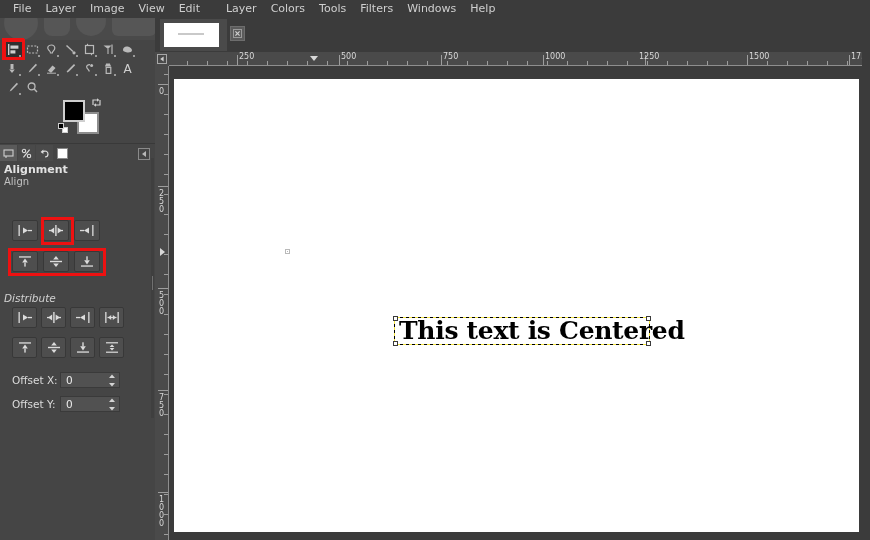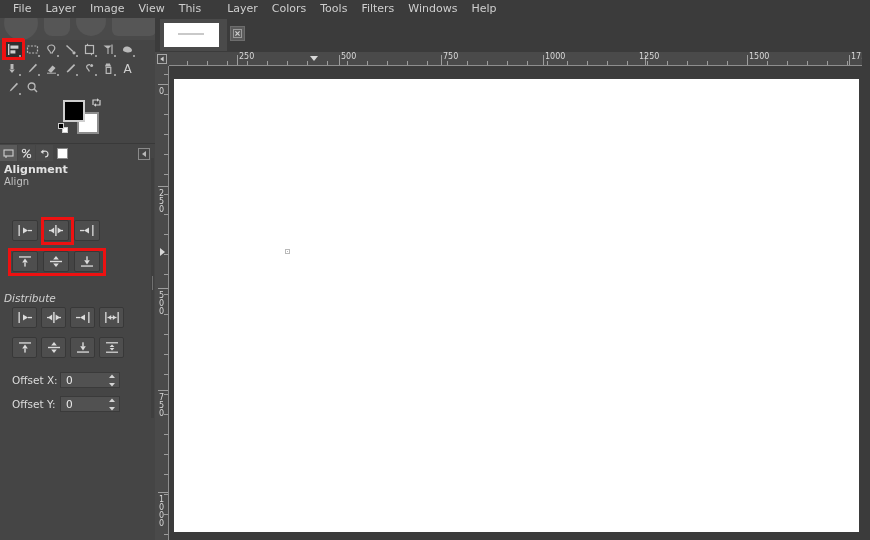--- a/index.html
+++ b/index.html
@@ -119,21 +119,21 @@
 </head>
 <body>
 
 <div class="app">
 
   <div class="menubar">
     <div class="mi">File</div>
     <div class="mi">Layer</div>
     <div class="mi">Image</div>
     <div class="mi">View</div>
-    <div class="mi">This</div>
+    <div class="mi">Edit</div>
     <div class="mi" style="margin-left:12px">Layer</div>
     <div class="mi">Colors</div>
     <div class="mi">Tools</div>
     <div class="mi">Filters</div>
     <div class="mi">Windows</div>
     <div class="mi">Help</div>
   </div>
 
   <div class="leftcol">
 
@@ -586,20 +586,28 @@
       <div class="canvas">
 
         <div class="cmark">
           <i style="left:0;top:0;width:5px;height:1px;"></i>
           <i style="left:0;top:4px;width:5px;height:1px;"></i>
           <i style="left:0;top:0;width:1px;height:5px;"></i>
           <i style="left:4px;top:0;width:1px;height:5px;"></i>
           <i style="left:2px;top:2px;width:1px;height:1px;"></i>
         </div>
 
+        <div class="textbox">
+          <div class="dash"></div>
+          <div class="ctext">This text is Centered</div>
+          <span class="handle" style="left:-1px;top:-1px;"></span>
+          <span class="handle" style="right:-1px;top:-1px;"></span>
+          <span class="handle" style="left:-1px;bottom:-1px;"></span>
+          <span class="handle" style="right:-1px;bottom:-1px;"></span>
+        </div>
 
       </div>
     </div>
   </div>
 
   <div class="rightedge"></div>
   <div class="botedge"></div>
 
   <div class="hl" style="left:3px;top:39px;width:22px;height:21px;"></div>
 

